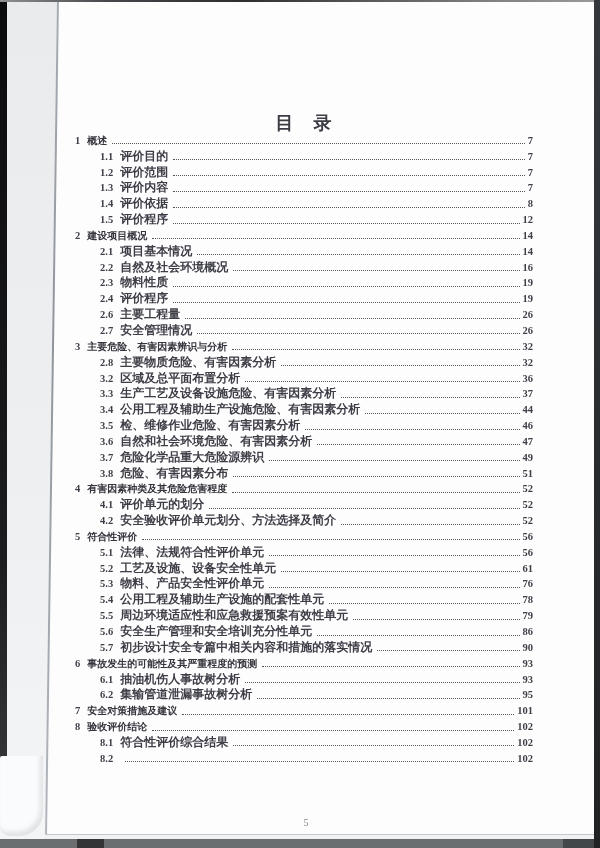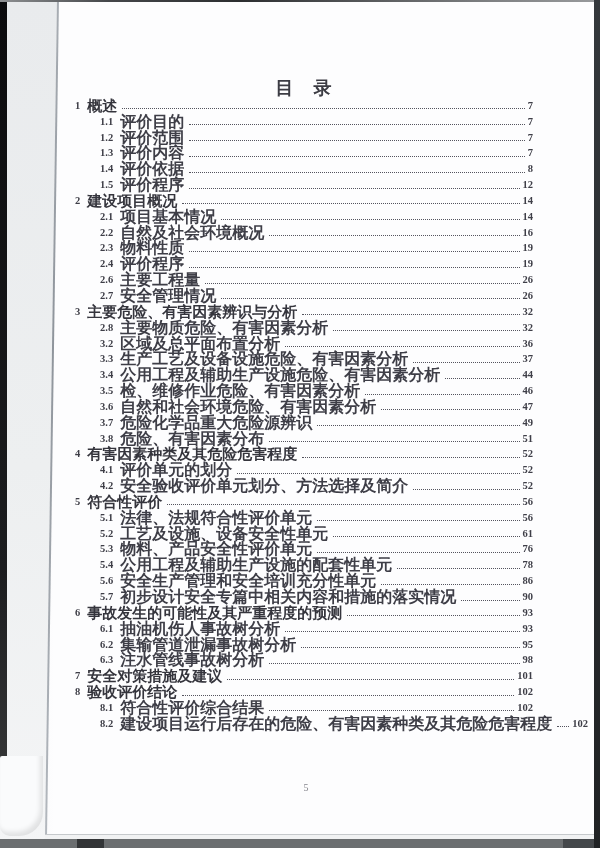--- a/index.html
+++ b/index.html
@@ -26,31 +26,31 @@
     background:#f1f2f3;border-top:1px solid #c6c9cc;}
   .strip-bottom{position:absolute;left:0;top:839px;width:600px;height:9px;background:#6b6e70;}
   .patch-a{position:absolute;left:77px;top:839px;width:27px;height:9px;background:#323436;}
   .patch-b{position:absolute;left:563px;top:839px;width:37px;height:9px;background:#44474a;}
   .strip-top{position:absolute;left:0;top:0;width:600px;height:2.2px;
     background:linear-gradient(90deg,#8e9092 0%,#45474a 18%,#2c2e30 40%,#595b5d 62%,#7f8183 82%,#999b9d 100%);}
   .strip-right{position:absolute;left:594px;top:0;width:6px;height:848px;
     background:linear-gradient(180deg,#34383c,#2a2d30 50%,#202224);}
 
   
-  .content{position:absolute;inset:0;}
+  .content{position:absolute;inset:0;margin-top:35px;}
   .title{position:absolute;top:76px;left:0;width:608px;text-align:center;
     font-size:18px;font-weight:bold;color:#3c3c44;letter-spacing:1px;white-space:pre;}
   .toc{position:absolute;left:75px;top:96px;width:458px;color:#3e3e47;}
   .row{height:15.857px;display:flex;align-items:flex-end;}
   .row .num{line-height:13px;font-size:10.5px;margin-right:7px;white-space:nowrap;}
-  .row .label{line-height:13px;font-size:16px;white-space:nowrap;}
+  .row .label{line-height:13px;font-size:12px;white-space:nowrap;}
   .row .dots{flex:1;min-width:12px;border-bottom:1.6px dotted #54545e;margin:0 3px 2.5px 5px;}
   .row .pg{line-height:13px;font-size:10.5px;white-space:nowrap;}
   .row.l1{font-weight:bold;}
-  .row.l1 .label{font-family:"Liberation Sans","DejaVu Sans",sans-serif;font-size:15px;color:#35353d;}
+  .row.l1 .label{font-family:"Liberation Sans","DejaVu Sans",sans-serif;font-size:10px;color:#35353d;}
   .row.l2{padding-left:25px;font-weight:bold;}
   .folio{position:absolute;top:782px;left:0;width:612px;text-align:center;
     font-size:10px;color:#85858c;}
 </style>
 </head>
 <body>
 
 <div class="gutter"></div>
 <div class="strip-left"></div>
 <div class="curl"></div>
@@ -271,20 +271,26 @@
     <span class="pg">76</span>
   </div>
 
   <div class="row l2">
     <span class="num">5.4</span>
     <span class="label">公用工程及辅助生产设施的配套性单元</span>
     <span class="dots"></span>
     <span class="pg">78</span>
   </div>
 
+  <div class="row l2">
+    <span class="num">5.5</span>
+    <span class="label">周边环境适应性和应急救援预案有效性单元</span>
+    <span class="dots"></span>
+    <span class="pg">79</span>
+  </div>
 
   <div class="row l2">
     <span class="num">5.6</span>
     <span class="label">安全生产管理和安全培训充分性单元</span>
     <span class="dots"></span>
     <span class="pg">86</span>
   </div>
 
   <div class="row l2">
     <span class="num">5.7</span>
@@ -307,26 +313,20 @@
     <span class="pg">93</span>
   </div>
 
   <div class="row l2">
     <span class="num">6.2</span>
     <span class="label">集输管道泄漏事故树分析</span>
     <span class="dots"></span>
     <span class="pg">95</span>
   </div>
 
-  <div class="row l2">
-    <span class="num">6.3</span>
-    <span class="label">注水管线事故树分析</span>
-    <span class="dots"></span>
-    <span class="pg">98</span>
-  </div>
 
   <div class="row l1">
     <span class="num">7</span>
     <span class="label">安全对策措施及建议</span>
     <span class="dots"></span>
     <span class="pg">101</span>
   </div>
 
   <div class="row l1">
     <span class="num">8</span>
@@ -337,19 +337,18 @@
 
   <div class="row l2">
     <span class="num">8.1</span>
     <span class="label">符合性评价综合结果</span>
     <span class="dots"></span>
     <span class="pg">102</span>
   </div>
 
   <div class="row l2">
     <span class="num">8.2</span>
-    <span class="label">建设项目运行后存在的危险、有害因素种类及其危险危害程度</span>
     <span class="dots"></span>
     <span class="pg">102</span>
   </div>
 </div>
   <div class="folio">5</div>
 </div>
 
 </body></html>

